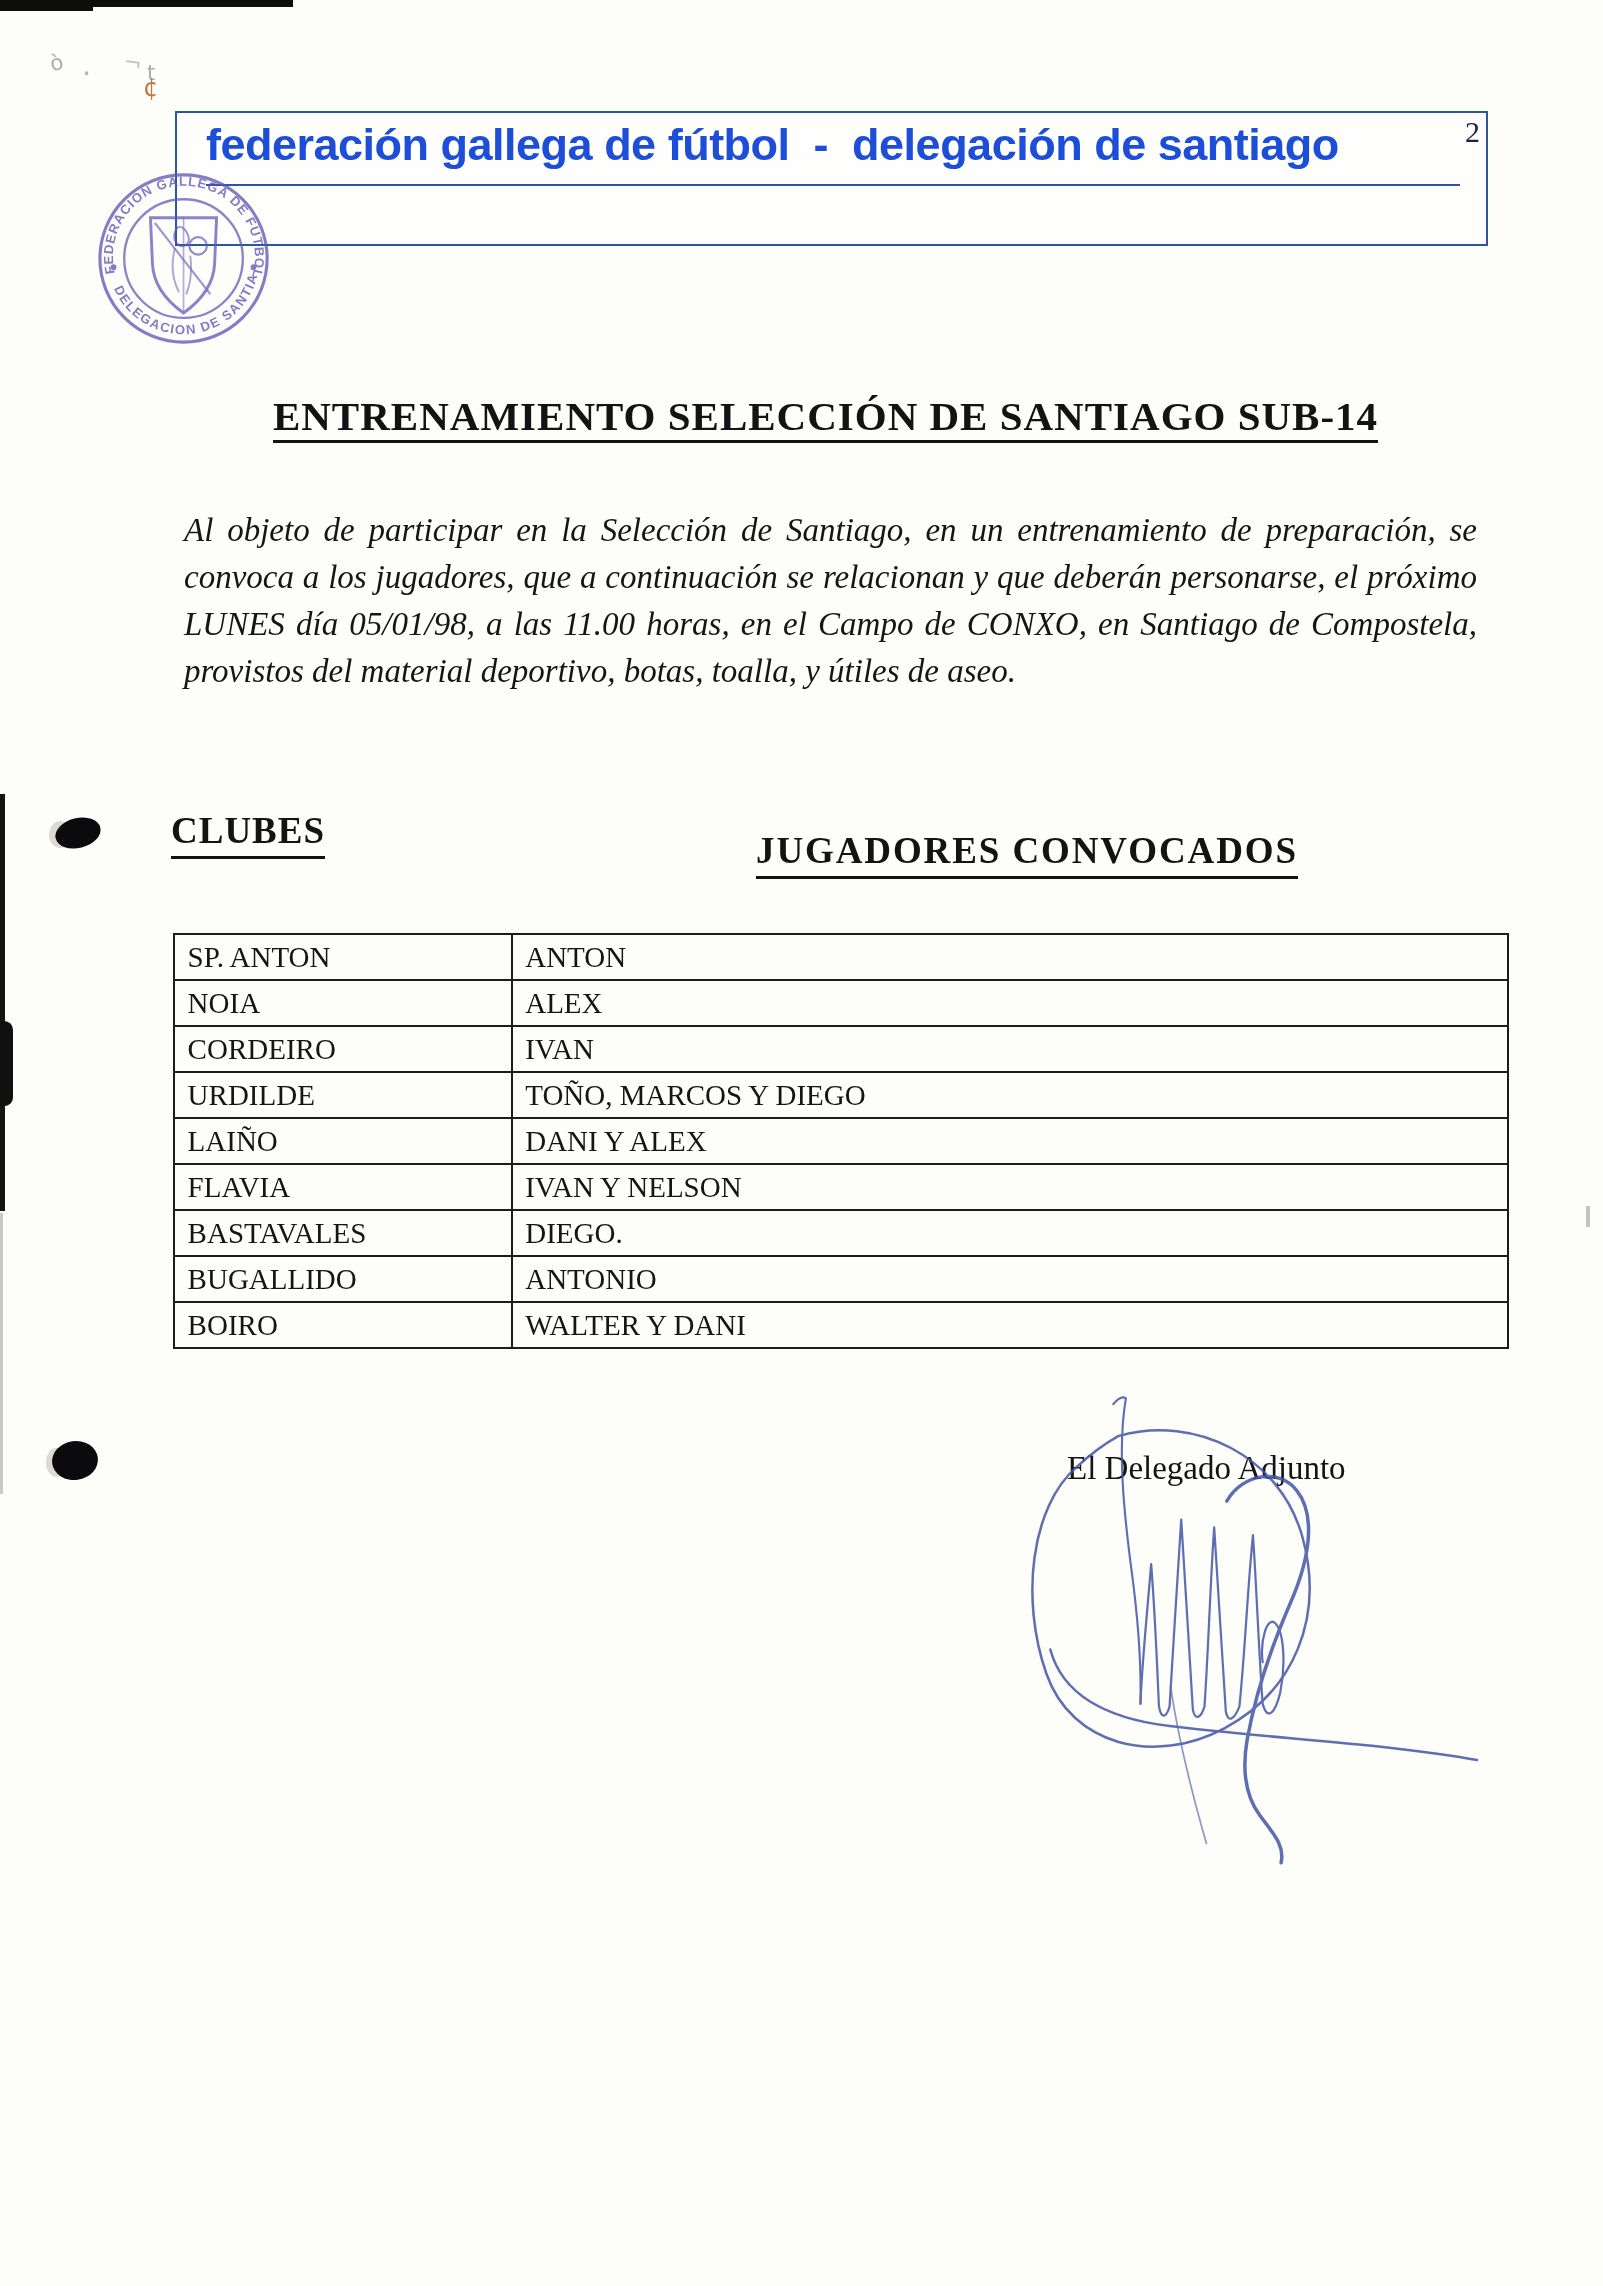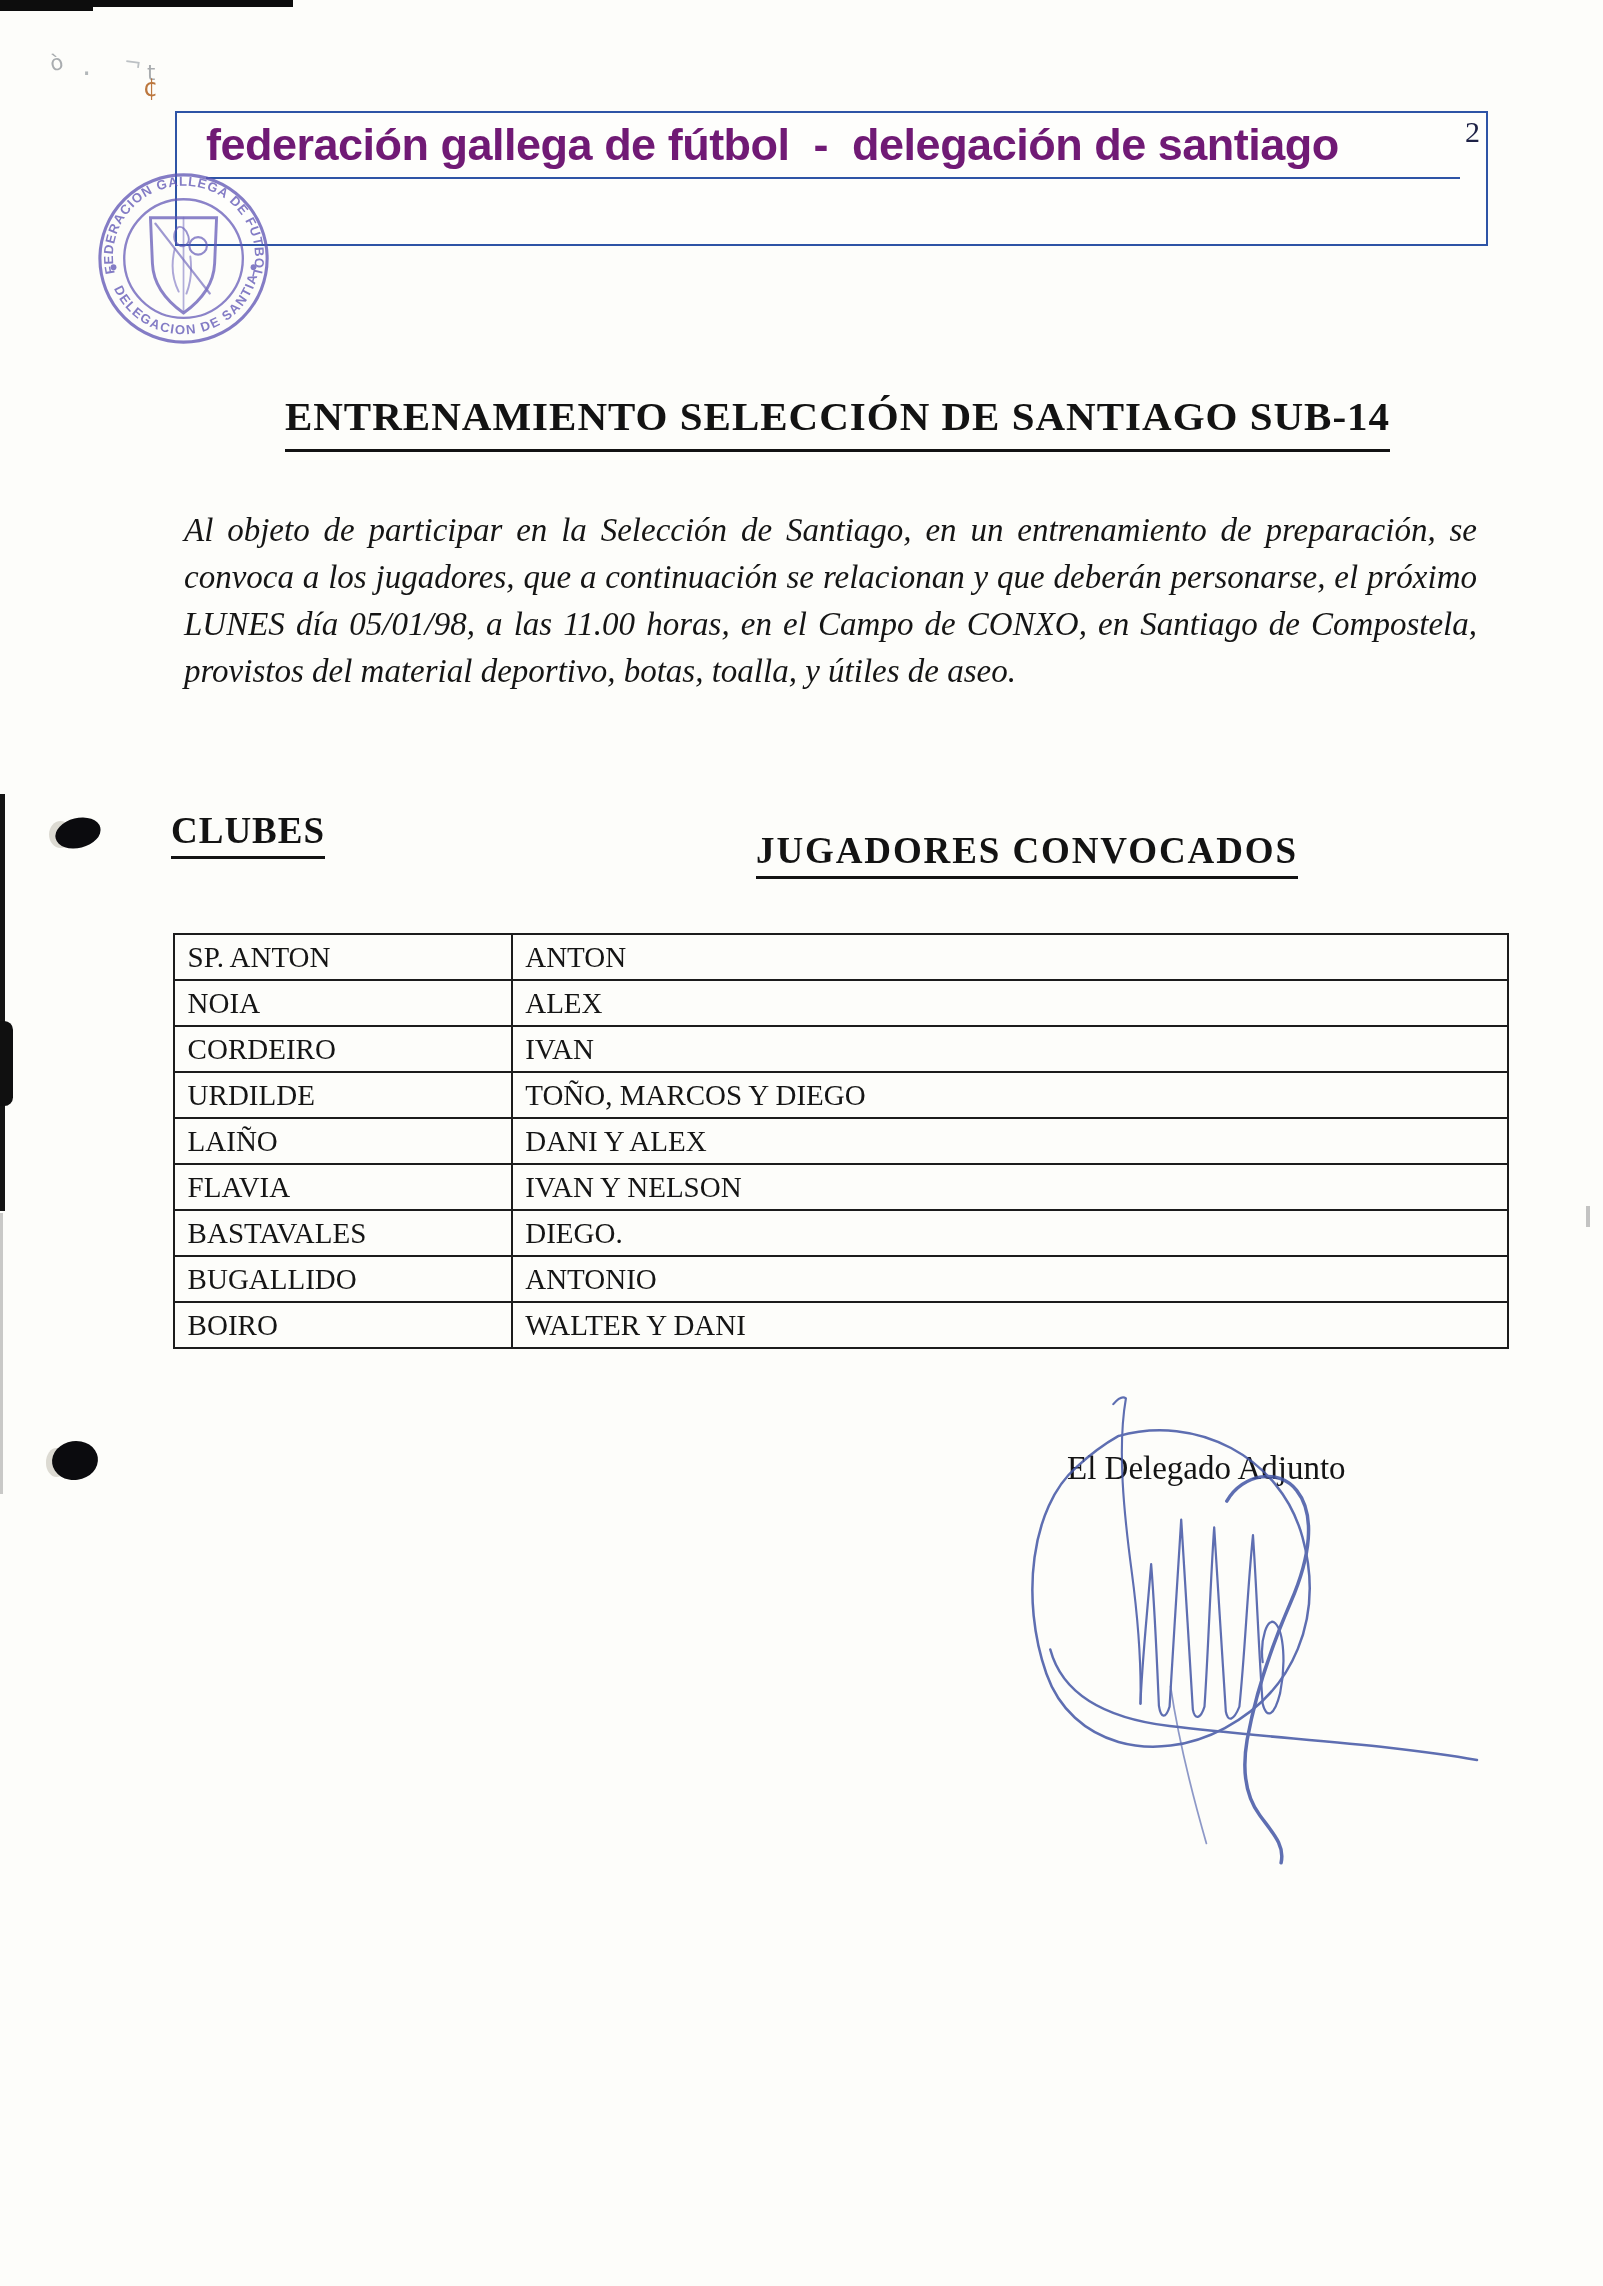--- a/index.html
+++ b/index.html
@@ -23,39 +23,39 @@
   .hole-shadow{position:absolute;background:#dcdad2;border-radius:50%;}
   
   .header-box{
     position:absolute;left:175px;top:111px;width:1313px;height:135px;
     border:2.9px solid #2e54a6;box-sizing:border-box;background:#fefefc;
   }
   .header-title{
     position:absolute;left:29px;top:5.8px;width:1254px;
     font-family:"Liberation Sans",sans-serif;
     font-weight:800;font-size:45px;letter-spacing:-0.5px;
-    color:#701a75;white-space:pre;
-    border-bottom:2.9px solid #2e54a6;padding-bottom:6px;
+    color:#1d4ed8;white-space:pre;
+    border-bottom:2.9px solid #2e54a6;padding-bottom:13px;
   }
   .header-date{
     position:absolute;right:19.4px;top:62px;
     font-size:39px;color:#2e54a6;
   }
   .page-number{
     position:absolute;left:1465px;top:115px;
     font-size:30px;color:#1d2145;
   }
   
   .stamp{position:absolute;left:97px;top:171px;opacity:.85;}
   
   .doc-heading{position:absolute;left:0;top:392px;width:1603px;text-align:center;}
   .doc-heading span{
-    position:relative;left:36px;
+    position:relative;left:24px;
     font-weight:bold;font-size:41px;letter-spacing:1px;color:#131313;
-    border-bottom:3.9px solid #131313;padding-bottom:10px;white-space:nowrap;
+    border-bottom:3.9px solid #131313;padding-bottom:1px;white-space:nowrap;
   }
   .body-par{
     position:absolute;left:184px;top:507px;width:1293px;
     font-size:33px;line-height:47px;text-align:justify;color:#151515;font-style:italic;
   }
   .section-label{
     position:absolute;font-weight:bold;font-size:37px;letter-spacing:1px;color:#131313;
     border-bottom:3.9px solid #131313;padding-bottom:3.9px;white-space:nowrap;
   }
   .clubs-label{left:171px;top:809px;}

